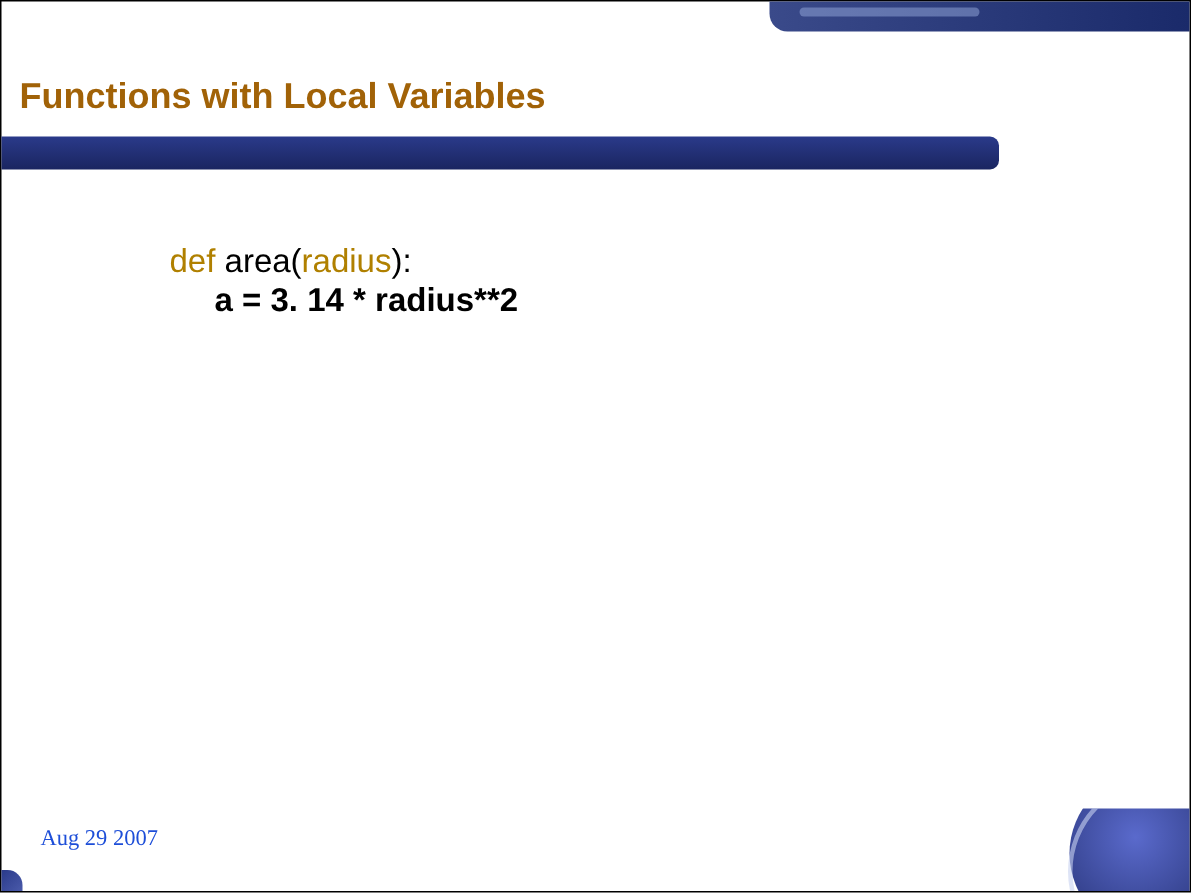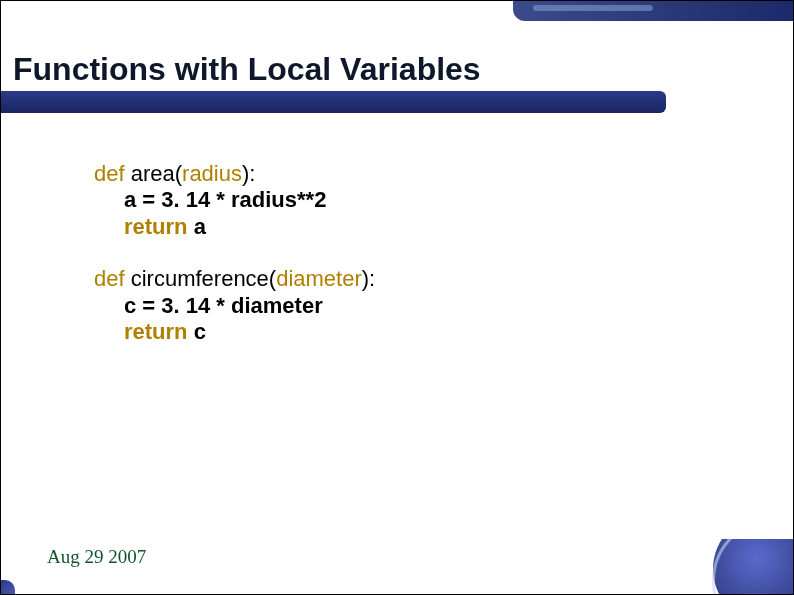--- a/index.html
+++ b/index.html
@@ -33,54 +33,53 @@
     left: 20px;
     width: 120px;
     height: 6px;
     background: rgba(150,170,220,0.5);
     border-radius: 3px;
   }
   .title {
     position: absolute;
     top: 50px;
     left: 12px;
-    font-size: 32px;
+    font-size: 24px;
     font-weight: bold;
-    color: #0f172a;
+    color: #a16207;
   }
   .divider-bar {
     position: absolute;
     top: 90px;
     left: 0;
     width: 84%;
     height: 22px;
     background: linear-gradient(180deg, #2a3a8a 0%, #1a2560 100%);
     border-radius: 0 6px 6px 0;
   }
   .content {
     position: absolute;
     top: 160px;
-    left: 93px;
+    left: 112px;
     font-size: 22px;
     line-height: 1.2;
     color: #000;
   }
   .code-block { margin-bottom: 26px; }
   .indent { padding-left: 30px; font-weight: bold; }
   .kw { color: #b08000; }
   .fn { color: #000; }
   .param { color: #b08000; }
   .footer-date {
     position: absolute;
     bottom: 26px;
     left: 26px;
-    font-size: 19px;
+    font-size: 15px;
     font-family: "Times New Roman", serif;
-    color: #14532d;
-    margin-left: 20px;
+    color: #1d4ed8;
   }
   .page-num {
     position: absolute;
     bottom: 22px;
     right: 24px;
     font-size: 20px;
     font-family: "Times New Roman", serif;
     color: #000;
   }
   .corner-bl {
@@ -131,34 +130,22 @@
 
   <div class="divider-bar"></div>
 
   <div class="content">
 
     <div class="code-block">
       <div>
         <span class="kw">def </span><span class="fn">area(</span><span class="param">radius</span><span class="fn">):</span>
       </div>
       <div class="indent">a = 3. 14 * radius**2</div>
-      <div class="indent">
-        <span class="kw">return </span><span>a</span>
-      </div>
     </div>
 
-    <div class="code-block">
-      <div>
-        <span class="kw">def </span><span class="fn">circumference(</span><span class="param">diameter</span><span class="fn">):</span>
-      </div>
-      <div class="indent">c = 3. 14 * diameter</div>
-      <div class="indent">
-        <span class="kw">return </span><span>c</span>
-      </div>
-    </div>
 
     <div class="code-block" style="margin-top:42px;">
     </div>
 
   </div>
 
   <div class="footer-date">Aug 29 2007</div>
   <div class="page-num">13</div>
 
   <div class="corner-bl"></div>

